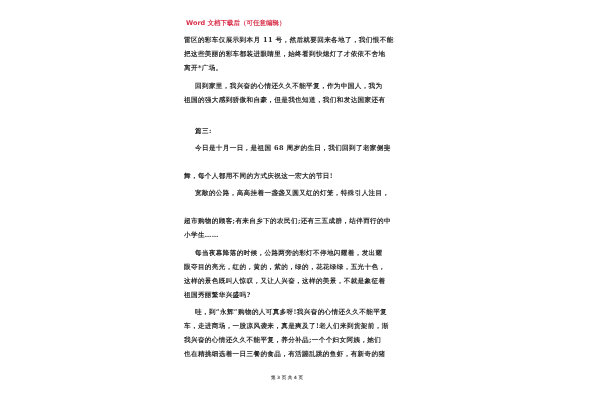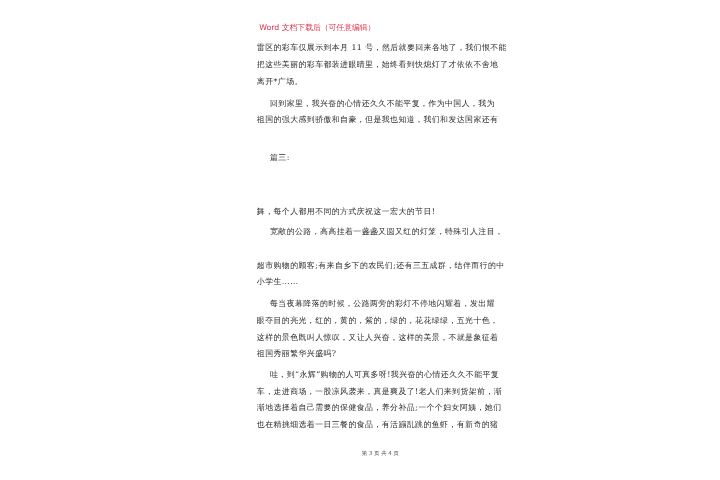--- a/index.html
+++ b/index.html
@@ -1,45 +1,46 @@
 <!DOCTYPE html>
 <html><head>
   <meta charset="utf-8">
   <style>
     html, body { margin: 0; padding: 0; background: #ffffff; }
     body { width: 600px; height: 400px; overflow: hidden; position: relative;
       font-family: "DejaVu Serif", "Liberation Serif", serif; color: #222; }
-    .page { position: absolute; left: 214px; top: 0; width: 206px; height: 376px; }
+    .page { position: absolute; left: 184px; top: 0; width: 206px; height: 376px; font-weight: bold; }
     .header { position: absolute; left: 2px; top: 19px; font-size: 6.5px; color: #d9304a;
       font-family: "DejaVu Sans", sans-serif; white-space: nowrap; }
     .line { position: absolute; left: 0; font-size: 6.6px; line-height: 9px; white-space: nowrap;
       letter-spacing: 0.35px; color: #2b2b2b; }
     .indent { left: 11px; text-align: right; }
     .footer { position: absolute; left: 0; width: 206px; top: 375px; text-align: center;
       font-size: 4.5px; color: #555; font-family: "DejaVu Sans", sans-serif; }
   </style>
 </head>
 <body>
 
 <div class="page">
   <div class="header">Word 文档下载后（可任意编辑）</div>
 
   <div class="line" style="top:36px">雷区的彩车仅展示到本月 11 号，然后就要回来各地了，我们恨不能</div>
   <div class="line" style="top:50px">把这些美丽的彩车都装进眼睛里，始终看到快熄灯了才依依不舍地</div>
   <div class="line" style="top:64px">离开*广场。</div>
   <div class="line indent" style="top:82px">回到家里，我兴奋的心情还久久不能平复，作为中国人，我为</div>
   <div class="line" style="top:96px">祖国的强大感到骄傲和自豪，但是我也知道，我们和发达国家还有</div>
   <div class="line indent" style="top:127px">篇三:</div>
+  <div class="line indent" style="top:144px">今日是十月一日，是祖国 68 周岁的生日，我们回到了老家侧斐</div>
   <div class="line" style="top:172px">舞，每个人都用不同的方式庆祝这一宏大的节日!</div>
   <div class="line indent" style="top:189px">宽敞的公路，高高挂着一盏盏又圆又红的灯笼，特殊引人注目，</div>
   <div class="line" style="top:217px">超市购物的顾客;有来自乡下的农民们;还有三五成群，结伴而行的中</div>
   <div class="line" style="top:231px">小学生……</div>
   <div class="line indent" style="top:249px">每当夜幕降落的时候，公路两旁的彩灯不停地闪耀着，发出耀</div>
   <div class="line" style="top:263px">眼夺目的亮光，红的，黄的，紫的，绿的，花花绿绿，五光十色，</div>
   <div class="line" style="top:277px">这样的景色既叫人惊叹，又让人兴奋，这样的美景，不就是象征着</div>
   <div class="line" style="top:291px">祖国秀丽繁华兴盛吗?</div>
   <div class="line indent" style="top:308px">哇，到“永辉”购物的人可真多呀!我兴奋的心情还久久不能平复</div>
   <div class="line" style="top:322px">车，走进商场，一股凉风袭来，真是爽及了!老人们来到货架前，渐</div>
-  <div class="line" style="top:336px">渐地选择着自己需要的保健食品，养分补品;一个个妇女阿姨，她们</div>
+  <div class="line" style="top:336px">我兴奋的心情还久久不能平复，养分补品;一个个妇女阿姨，她们</div>
   <div class="line" style="top:350px">也在精挑细选着一日三餐的食品，有活蹦乱跳的鱼虾，有新奇的猪</div>
 
   <div class="footer">第 3 页 共 4 页</div>
 </div>
 
 </body></html>

